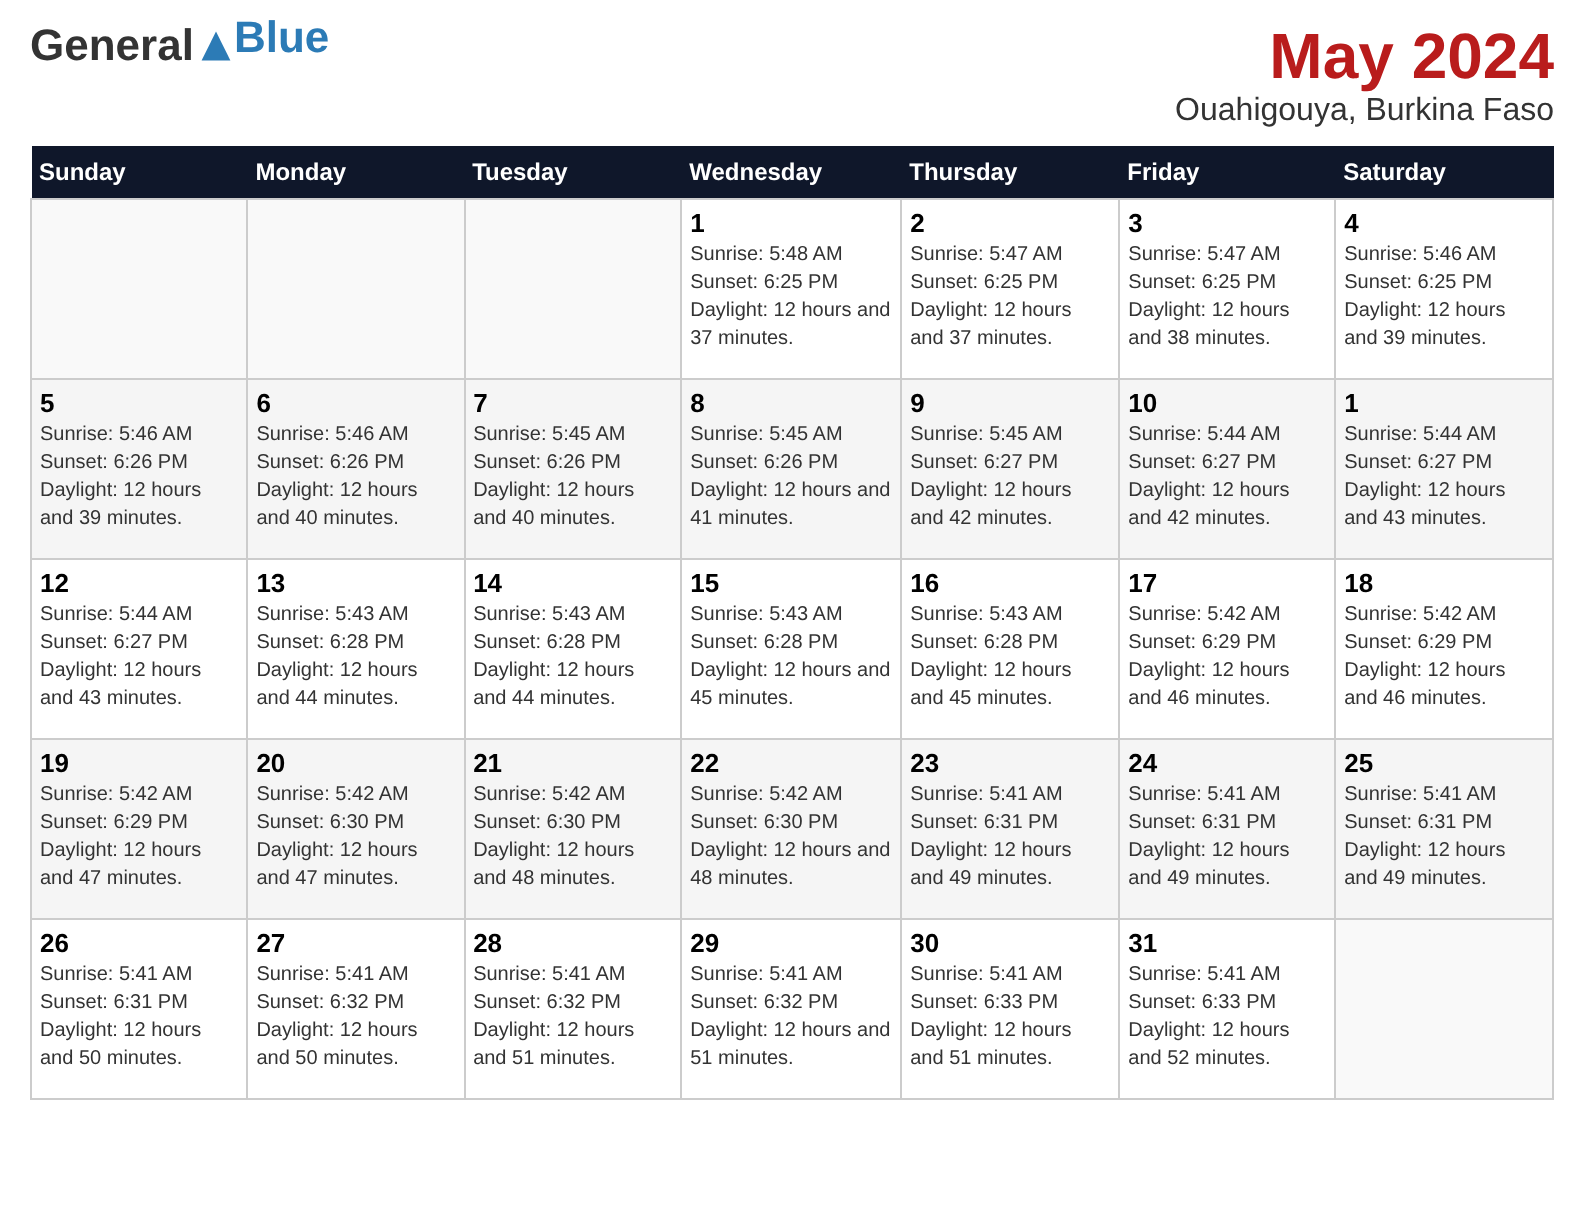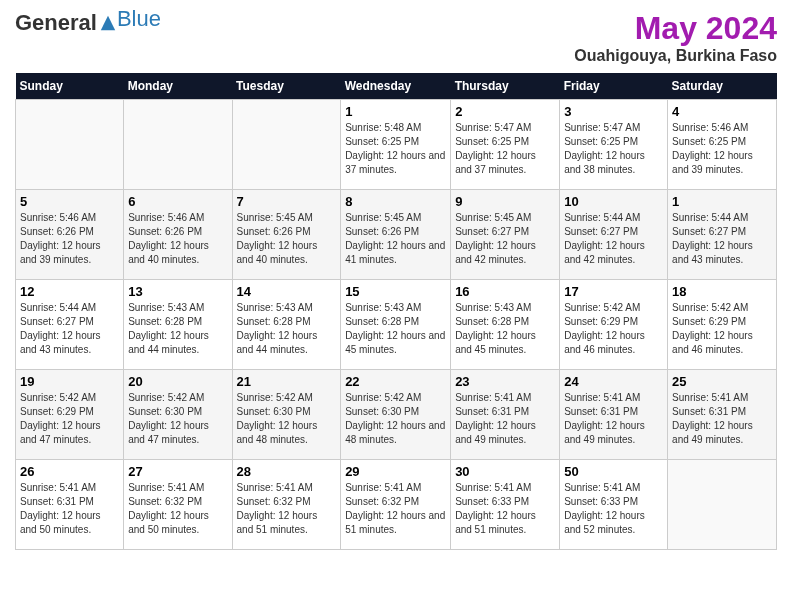--- a/index.html
+++ b/index.html
@@ -32,26 +32,25 @@
       width: 18px;
       height: 18px;
       margin-left: 2px;
     }
     .title-area {
       text-align: right;
     }
     .month-title {
       font-size: 32px;
       font-weight: bold;
-      color: #a21caf;
+      color: #b91c1c;
     }
     .location-title {
       font-size: 16px;
       color: #333;
-      font-weight: bold;
     }
     table {
       width: 100%;
       border-collapse: collapse;
       font-size: 11px;
     }
     thead tr th {
       background-color: #0f172a;
       color: #fff;
       padding: 6px 4px;
@@ -89,21 +88,21 @@
 <body>
 
 <div class="header-area">
   <div class="logo">
     <div class="logo-text">
       <span class="logo-general">General</span>
       <svg class="logo-icon" viewBox="0 0 20 20">
         <polygon points="10,2 18,18 2,18" fill="#2c7bb6"></polygon>
       </svg>
     </div>
-    <div style="font-size:22px; font-weight:normal; color:#2c7bb6; margin-top:-4px;">Blue</div>
+    <div style="font-size:22px; font-weight:bold; color:#2c7bb6; margin-top:-4px;">Blue</div>
   </div>
   <div class="title-area">
     <div class="month-title">May 2024</div>
     <div class="location-title">Ouahigouya, Burkina Faso</div>
   </div>
 </div>
 
 <table>
   <thead>
     <tr id="weekday-header">
@@ -303,21 +302,21 @@
 Sunset: 6:32 PM
 Daylight: 12 hours and 51 minutes.</div>
         </td>
         <td>
           <div class="day-num">30</div>
           <div class="day-info" style="white-space: pre-line;">Sunrise: 5:41 AM
 Sunset: 6:33 PM
 Daylight: 12 hours and 51 minutes.</div>
         </td>
         <td>
-          <div class="day-num">50</div>
+          <div class="day-num">31</div>
           <div class="day-info" style="white-space: pre-line;">Sunrise: 5:41 AM
 Sunset: 6:33 PM
 Daylight: 12 hours and 52 minutes.</div>
         </td>
         <td class="empty-cell"></td>
       </tr>
     </tbody>
 </table>
 
 </body></html>

